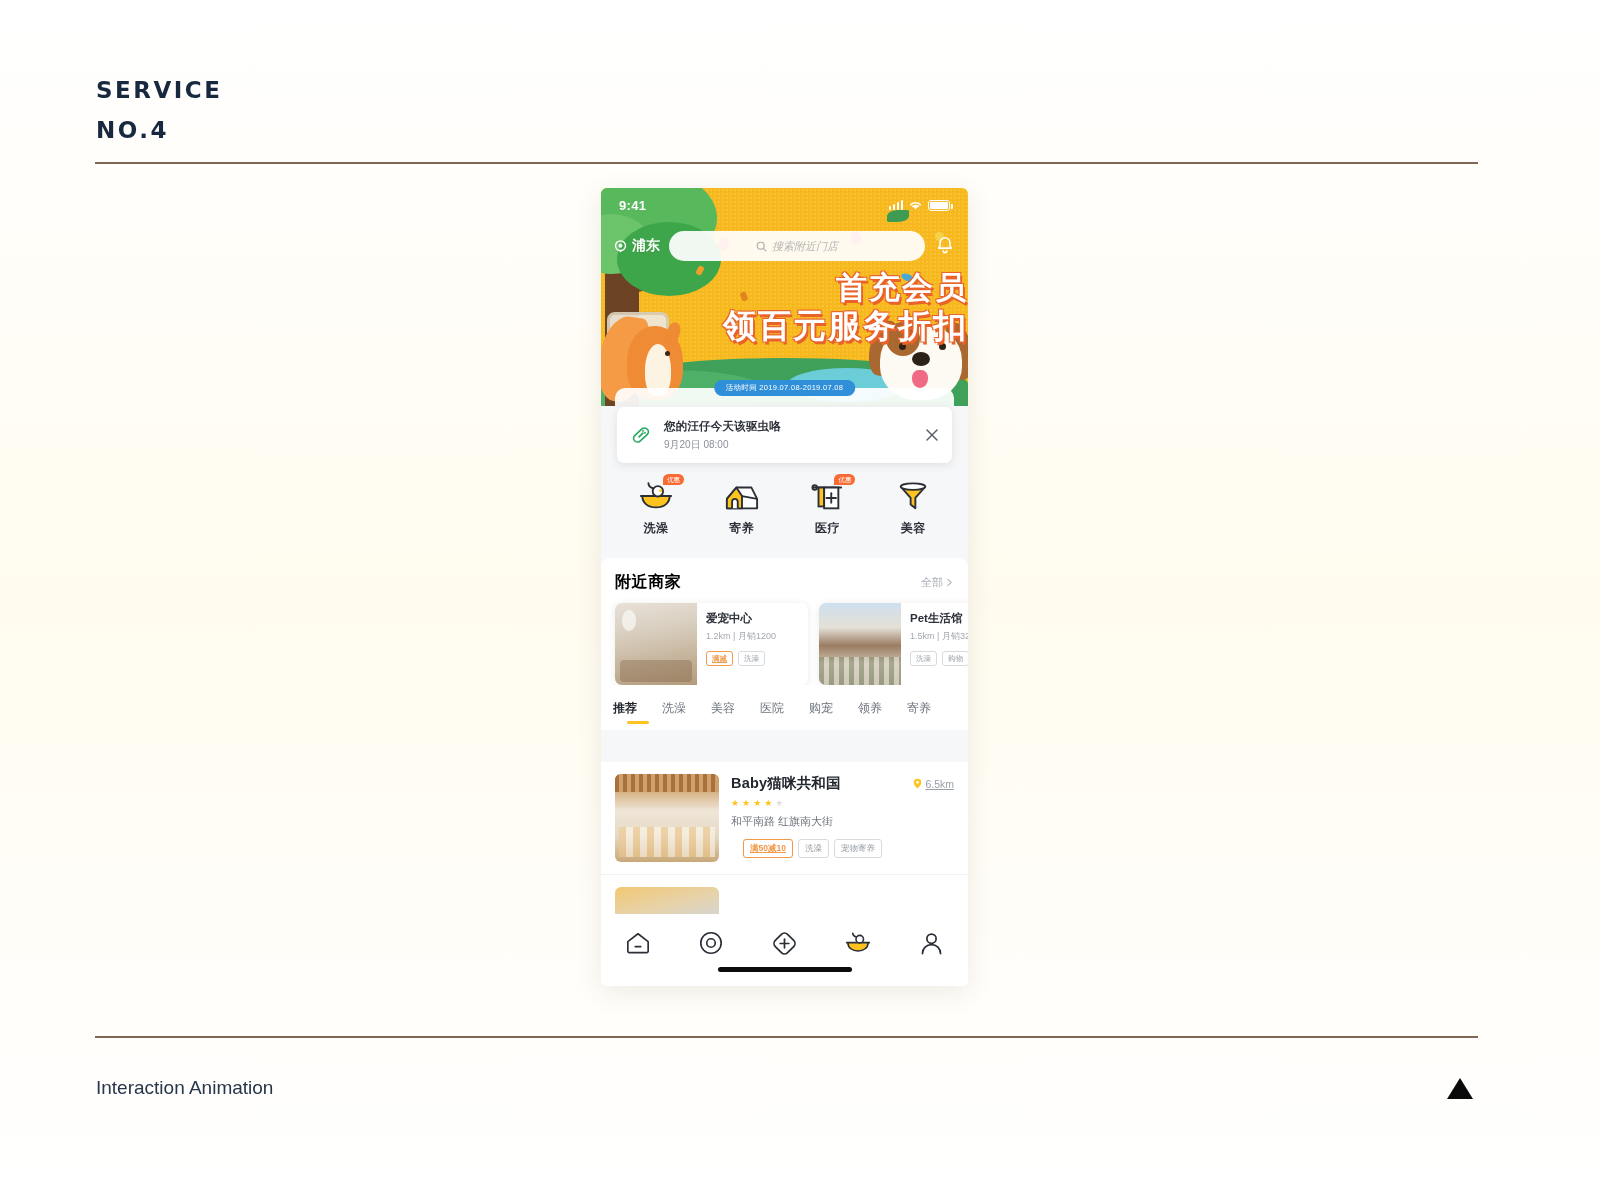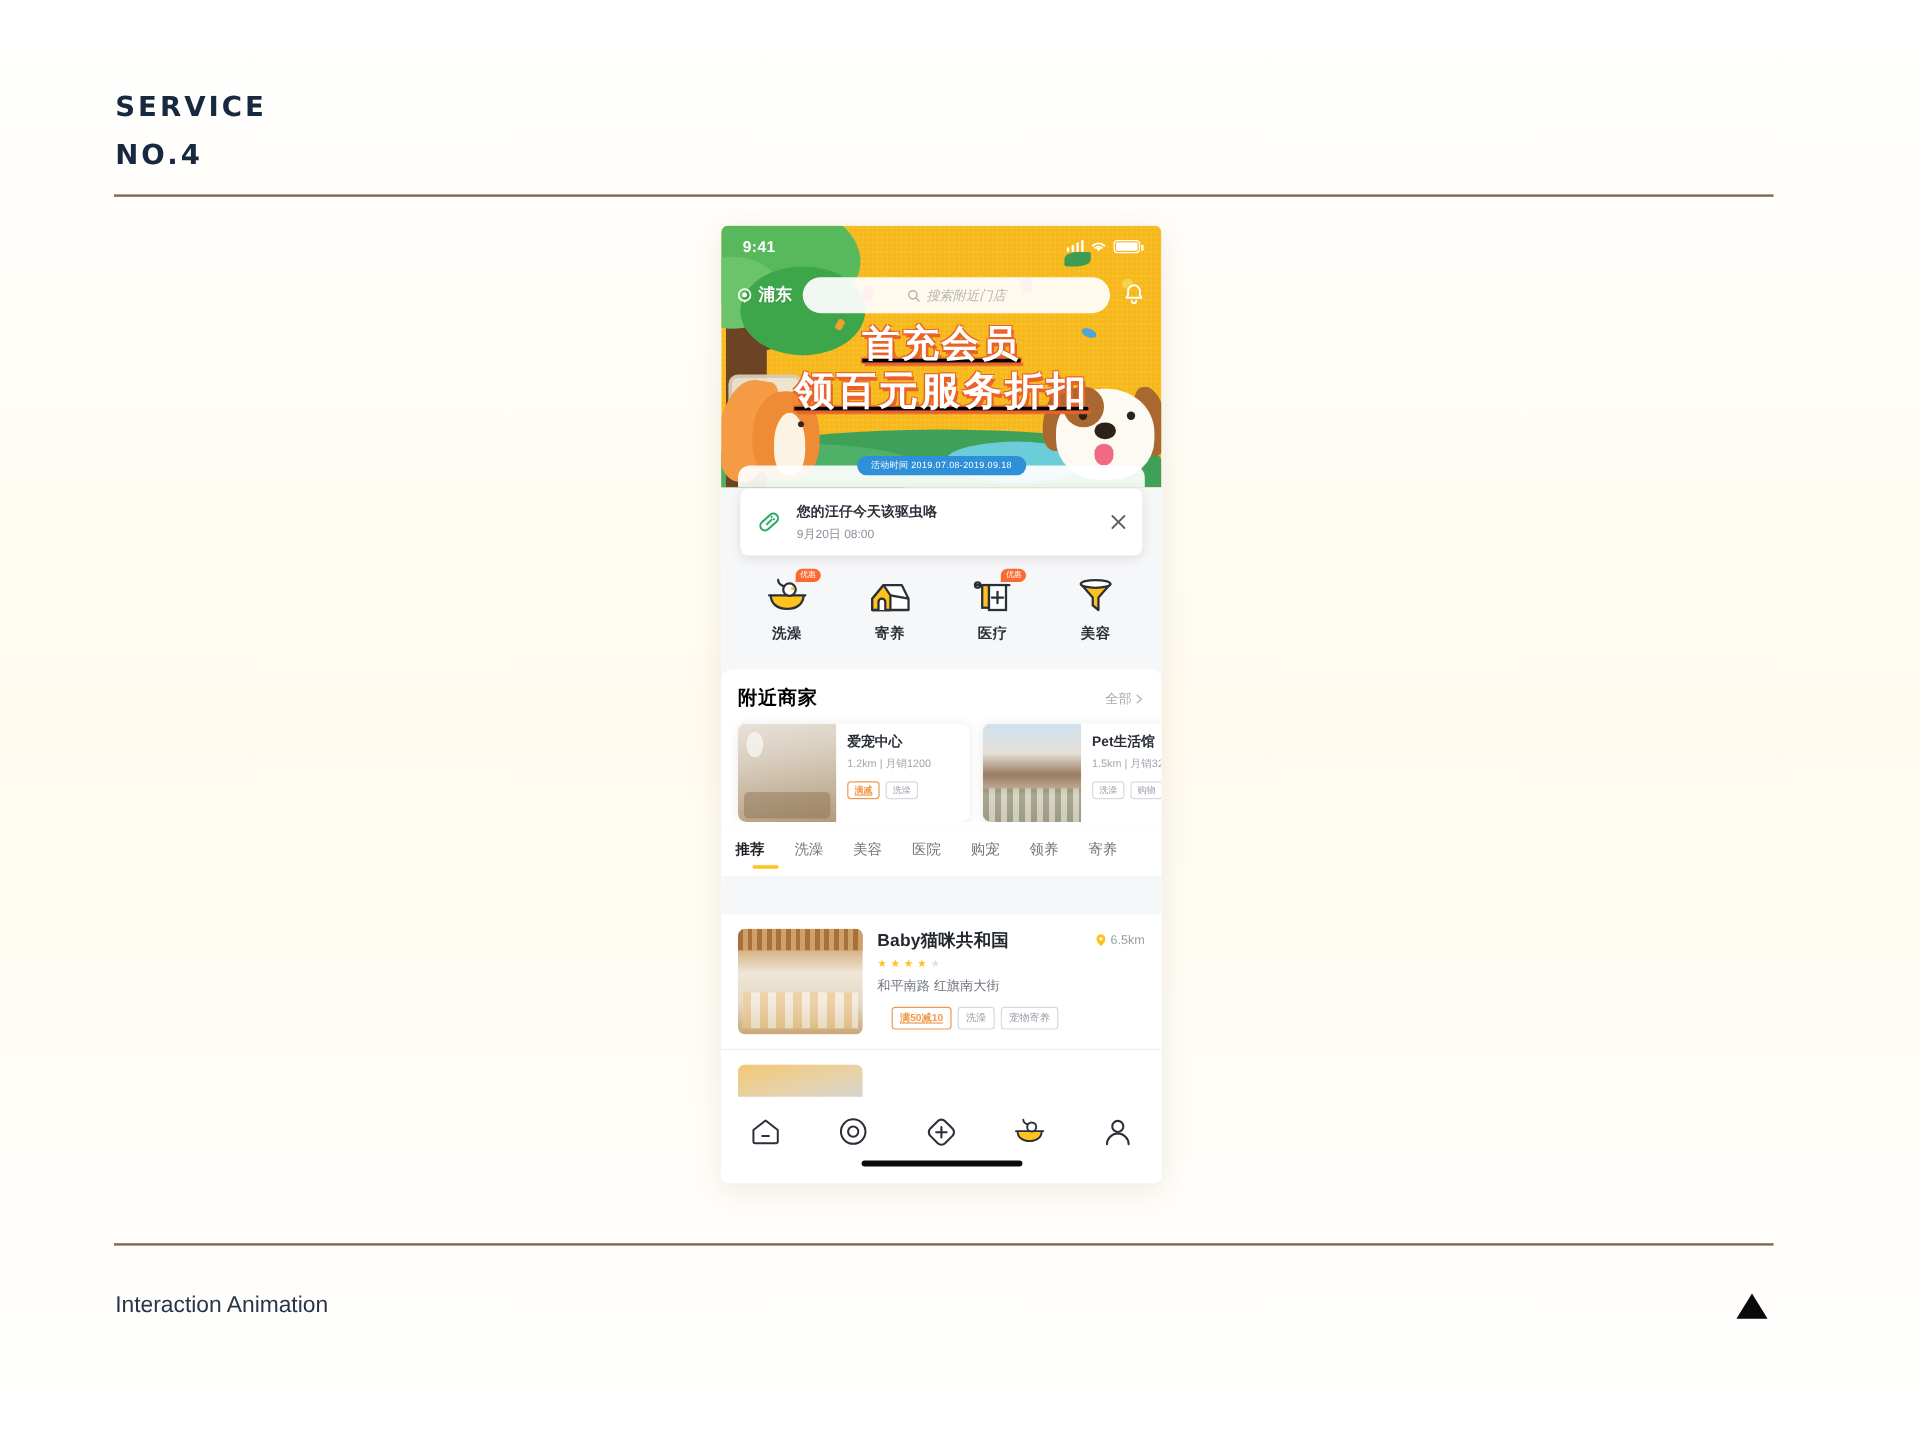--- a/index.html
+++ b/index.html
@@ -79,22 +79,22 @@
   .dog-patch{position:absolute;right:48px;bottom:50px;width:34px;height:34px;background:#a9682f;
              border-radius:50%;}
   .dog-nose{position:absolute;right:38px;bottom:40px;width:18px;height:14px;background:#2b2119;
             border-radius:50%;}
   .dog-tongue{position:absolute;right:40px;bottom:18px;width:16px;height:18px;background:#f06a86;
               border-radius:50% 50% 60% 60%;}
   .dog-eye{position:absolute;bottom:56px;width:7px;height:7px;background:#2b2119;border-radius:50%;}
   
   .conf { position:absolute; border-radius:2px; }
 
-  .banner-title { position:absolute; left:0; right:0; top:84px; text-align:center;
-                  z-index:6; pointer-events:none;text-decoration:underline; }
+  .banner-title { position:absolute; left:0; right:0; top:84px; text-align:right;
+                  z-index:6; pointer-events:none; }
   .banner-title .l1, .banner-title .l2 {
     font-family:"DejaVu Sans",sans-serif; font-weight:bold; color:#fff;
     letter-spacing:2px; line-height:1;
     text-shadow:2px 3px 0 #e8622a, -1px -1px 0 #e8622a, 1px -1px 0 #e8622a, -1px 1px 0 #e8622a;
   }
   .banner-title .l1 { font-size:31px; }
   .banner-title .l2 { font-size:33px; margin-top:6px; }
   .banner-badge { position:absolute; left:50%; transform:translateX(-50%); top:192px;
      background:#2f8fd8; color:#fff; font-size:7.5px; padding:3px 12px; border-radius:9px;
      white-space:nowrap; z-index:6; letter-spacing:.3px; }
@@ -187,21 +187,21 @@
      bottom:1px; width:22px; height:3px; background:#ffc31f; border-radius:2px; }
 
   
   .listsec { top:574px; bottom:0; }
   .lrow { display:flex; gap:12px; padding:12px 14px 12px 14px; }
   .lrow + .lrow { border-top:1px solid #f0f1f3; }
   .lrow .ph { flex:0 0 104px; height:88px; border-radius:6px; position:relative; overflow:hidden; }
   .lrow .info { flex:1; min-width:0; }
   .lhead { display:flex; align-items:center; justify-content:space-between; }
   .lname { font-size:14.5px; font-weight:bold; color:#23272e; letter-spacing:.2px; }
-  .ldist { font-size:10.5px; color:#9aa0a8; display:flex; align-items:center; gap:3px; white-space:nowrap; }
+  .ldist { font-size:10.5px; color:#9aa0a8; display:flex; align-items:center; gap:3px; white-space:nowrap;text-decoration:underline; }
   .stars { display:flex; gap:3px; margin-top:6px; }
   .stars span { color:#ffc31f; font-size:9px; line-height:1; }
   .stars span.off { color:#dfe1e5; }
   .laddr { font-size:11px; color:#6f747d; margin-top:6px; }
   .lrow .tags { margin-top:10px;margin-left:12px; }
   .lrow .tag { font-size:8.5px; padding:2.5px 6px; border-radius:3px; }
 
   
   .tabbar { position:absolute; left:0; right:0; bottom:0; height:72px; background:#fff;
      display:flex; align-items:flex-start; justify-content:space-around; padding-top:12px;
@@ -253,21 +253,21 @@
     <div class="conf" style="left:300px;top:86px;width:13px;height:7px;background:#4aa8d8;border-radius:50%;transform:rotate(22deg)"></div>
     <div class="conf" style="left:286px;top:22px;width:22px;height:12px;background:#3e9c52;border-radius:50% 10%"></div>
     <div class="conf" style="left:96px;top:78px;width:6px;height:9px;background:#f0a02a;transform:rotate(30deg)"></div>
     <div class="conf" style="left:140px;top:104px;width:6px;height:9px;background:#e0841f;transform:rotate(-20deg)"></div>
     <div class="conf" style="left:334px;top:44px;width:9px;height:9px;background:#f5d24a;border-radius:50%"></div>
 
     <div class="banner-title">
       <div class="l1">首充会员</div>
       <div class="l2">领百元服务折扣</div>
     </div>
-    <div class="banner-badge">活动时间 2019.07.08-2019.09.18</div>
+    <div class="banner-badge">活动时间 2019.07.08-2019.07.08</div>
     <div class="banner-sheet"></div>
   </div>
 
   <div class="statusbar">
     <div class="sb-time">9:41</div>
     <div class="sb-right">
       <span class="bars">
         <i style="height:4px"></i>
             <i style="height:6px"></i>
             <i style="height:8px"></i>

